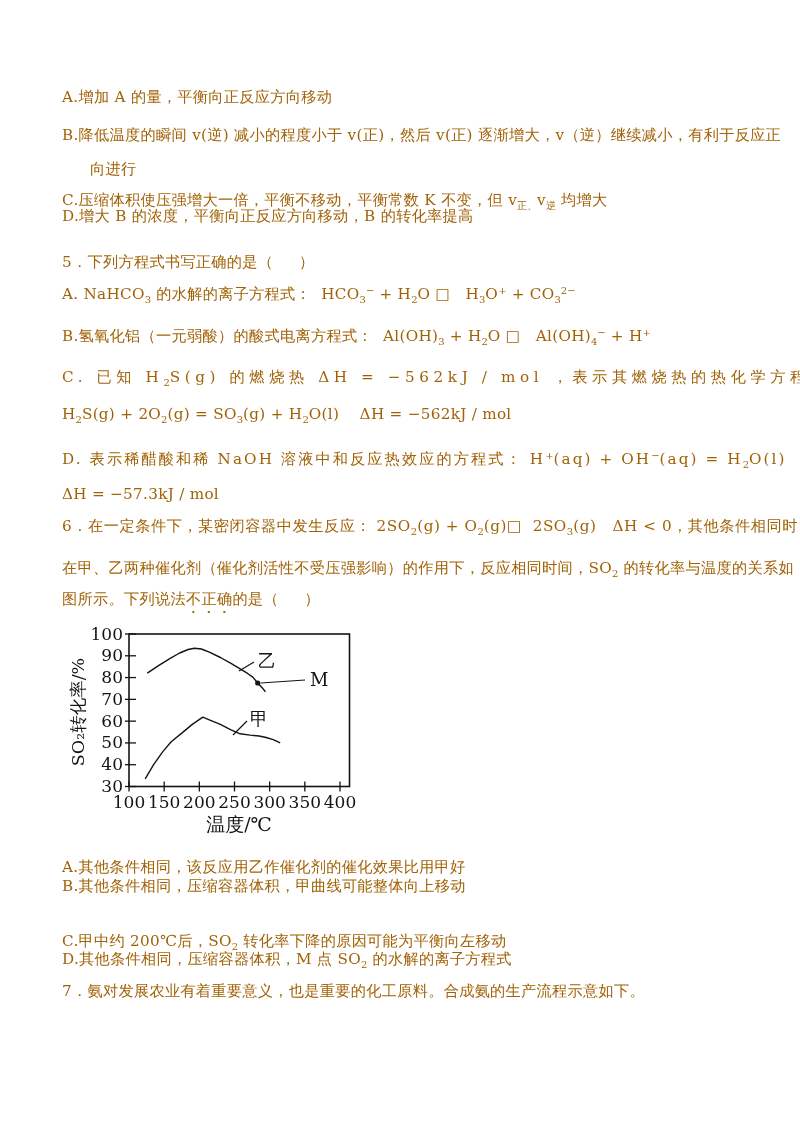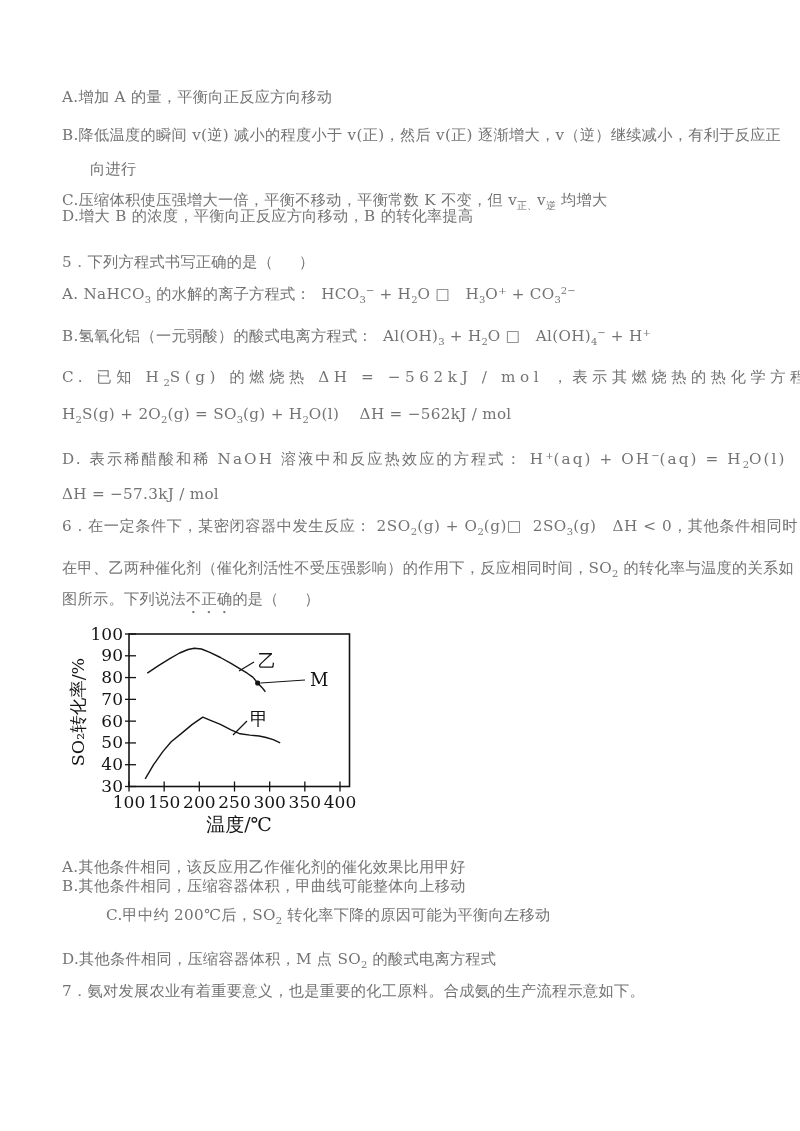--- a/index.html
+++ b/index.html
@@ -1,17 +1,17 @@
 <!DOCTYPE html>
 <html><head>
 <meta charset="utf-8">
 <style>
   html,body{margin:0;padding:0;background:#e8e8e8;}
   .page{position:relative;width:800px;height:1131px;background:#ffffff;overflow:hidden;
-        font-family:"DejaVu Serif","Liberation Serif",serif;color:#737373;margin:0 auto;}
+        font-family:"DejaVu Serif","Liberation Serif",serif;color:#a16207;margin:0 auto;}
   .tline{position:absolute;left:62px;font-size:15.2px;line-height:20px;white-space:pre;letter-spacing:0.3px;}
   .tline sub{font-size:10px;line-height:0;vertical-align:-4px;letter-spacing:0;}
   .tline sup{font-size:10px;line-height:0;vertical-align:5px;letter-spacing:0;}
   [data-line="q5-c1"]{letter-spacing:4.6px;}
   [data-line="q5-d1"]{letter-spacing:2.1px;}
   [data-line="q6-1"]{letter-spacing:0.55px;}
   .emdots{-webkit-text-emphasis:filled dot;-webkit-text-emphasis-position:under left;
           text-emphasis:filled dot;text-emphasis-position:under left;text-align:center;}
   .chart-svg{position:absolute;left:0;top:618px;width:440px;height:230px;}
   .chart-svg text{font-family:"DejaVu Serif","Liberation Serif",serif;fill:#141414;}
@@ -31,22 +31,22 @@
       <div class="tline" data-line="q5-b" style="top: 326px;"><span>B.氢氧化铝（一元弱酸）的酸式电离方程式：  Al(OH)</span><sub>3</sub><span> + H</span><sub>2</sub><span>O □   Al(OH)</span><sub>4</sub><sup>−</sup><span> + H</span><sup>+</sup></div>
       <div class="tline" data-line="q5-c1" style="top: 367px;"><span>C. 已知 H</span><sub>2</sub><span>S(g) 的燃烧热 ΔH = −562kJ / mol ，表示其燃烧热的热化学方程式：</span></div>
       <div class="tline" data-line="q5-c2" style="top: 404px; text-align: center;"><span>H</span><sub>2</sub><span>S(g) + 2O</span><sub>2</sub><span>(g) = SO</span><sub>3</sub><span>(g) + H</span><sub>2</sub><span>O(l)    ΔH = −562kJ / mol</span></div>
       <div class="tline" data-line="q5-d1" style="top: 449px;"><span>D. 表示稀醋酸和稀 NaOH 溶液中和反应热效应的方程式： H</span><sup>+</sup><span>(aq) + OH</span><sup>−</sup><span>(aq) = H</span><sub>2</sub><span>O(l)</span></div>
       <div class="tline" data-line="q5-d2" style="top: 484px;"><span>ΔH = −57.3kJ / mol</span></div>
       <div class="tline" data-line="q6-1" style="top: 516px;"><span>6．在一定条件下，某密闭容器中发生反应： 2SO</span><sub>2</sub><span>(g) + O</span><sub>2</sub><span>(g)□  2SO</span><sub>3</sub><span>(g)   ΔH &lt; 0，其他条件相同时，</span></div>
       <div class="tline" data-line="q6-2" style="top: 558px;"><span>在甲、乙两种催化剂（催化剂活性不受压强影响）的作用下，反应相同时间，SO</span><sub>2</sub><span> 的转化率与温度的关系如</span></div>
       <div class="tline" data-line="q6-3" style="top: 589px;"><span>图所示。下列说法</span><span class="emdots">不正确</span><span>的是（　  ）</span></div>
       <div class="tline" data-line="q6-a" style="top: 857px;"><span>A.其他条件相同，该反应用乙作催化剂的催化效果比用甲好</span></div>
       <div class="tline" data-line="q6-b" style="top: 876px;"><span>B.其他条件相同，压缩容器体积，甲曲线可能整体向上移动</span></div>
-      <div class="tline" data-line="q6-c" style="top: 905px; margin-left: 44px;"><span>C.甲中约 200℃后，SO</span><sub>2</sub><span> 转化率下降的原因可能为平衡向左移动</span></div>
-      <div class="tline" data-line="q6-d" style="top: 949px;"><span>D.其他条件相同，压缩容器体积，M 点 SO</span><sub>2</sub><span> 的酸式电离方程式</span></div>
+      <div class="tline" data-line="q6-c" style="top: 931px;"><span>C.甲中约 200℃后，SO</span><sub>2</sub><span> 转化率下降的原因可能为平衡向左移动</span></div>
+      <div class="tline" data-line="q6-d" style="top: 949px;"><span>D.其他条件相同，压缩容器体积，M 点 SO</span><sub>2</sub><span> 的水解的离子方程式</span></div>
       <div class="tline" data-line="q7" style="top: 981px;"><span>7．氨对发展农业有着重要意义，也是重要的化工原料。合成氨的生产流程示意如下。</span></div>
     </div>
   <svg id="chart" class="chart-svg" viewBox="0 618 440 230">
       <rect x="129" y="634" width="220.5" height="152.5" fill="none" stroke="#141414" stroke-width="1.6"></rect>
       <line x1="125" y1="786.5" x2="136" y2="786.5" stroke="#141414" stroke-width="1.3"></line>
       <text x="123" y="792" text-anchor="end" font-size="17">30</text>
       <line x1="125" y1="764.7142857142857" x2="136" y2="764.7142857142857" stroke="#141414" stroke-width="1.3"></line>
       <text x="123" y="770.2142857142857" text-anchor="end" font-size="17">40</text>
       <line x1="125" y1="742.9285714285714" x2="136" y2="742.9285714285714" stroke="#141414" stroke-width="1.3"></line>
       <text x="123" y="748.4285714285714" text-anchor="end" font-size="17">50</text>

